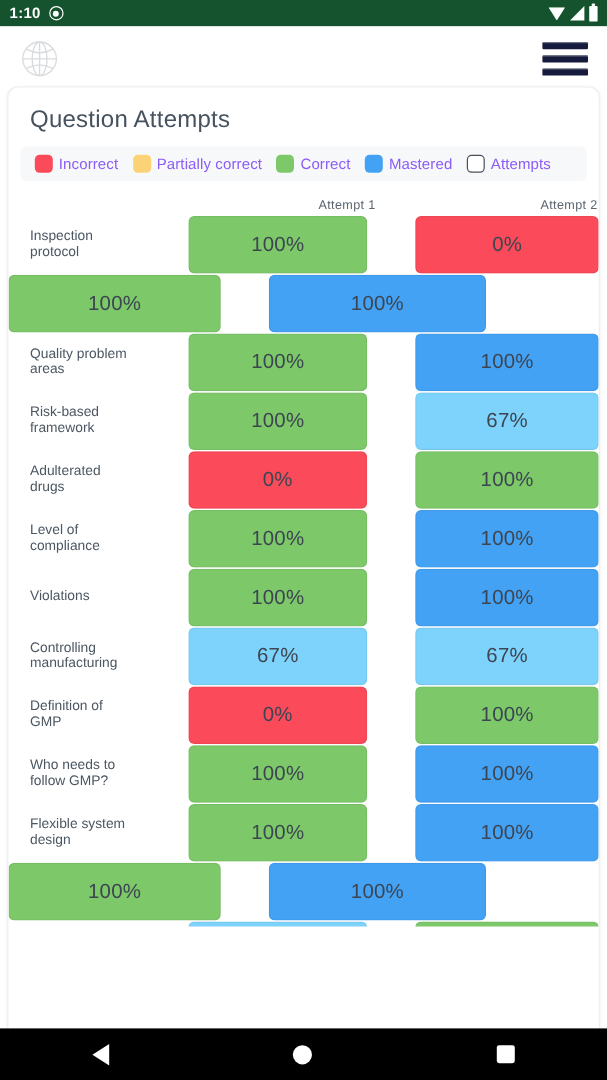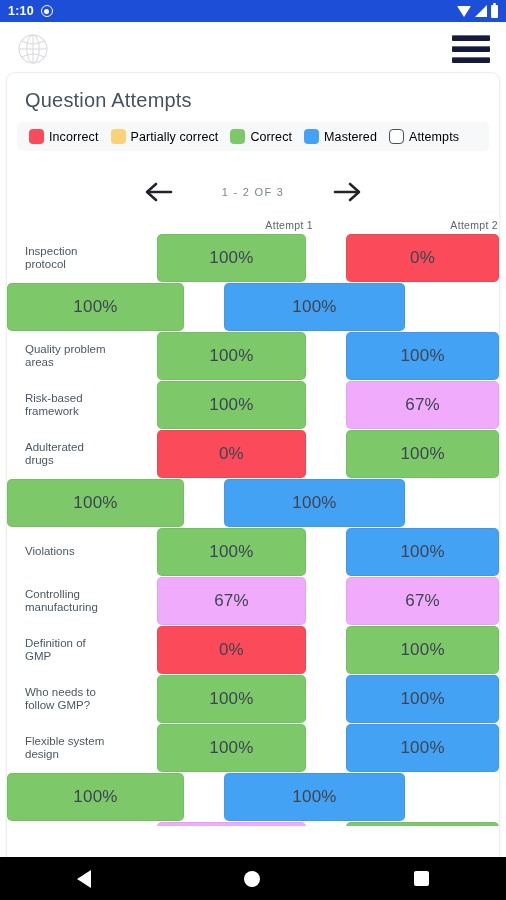--- a/index.html
+++ b/index.html
@@ -6,21 +6,21 @@
   html, body {
     width: 506px; height: 900px;
     background: #ffffff;
     font-family: "Liberation Sans", sans-serif;
     overflow: hidden;
   }
 
   
   #status-bar {
     height: 22px; width: 100%;
-    background: #1d4ed8;
+    background: #14532d;
     display: flex; align-items: center;
     padding: 0 8px;
     color: #ffffff;
   }
   #status-bar .clock {
     font-size: 12.5px; font-weight: bold;
     letter-spacing: .2px;
     font-family: "Liberation Sans", sans-serif;
   }
   #status-bar .left-icons { display: flex; align-items: center; gap: 7px; }
@@ -112,21 +112,21 @@
     padding: 0 4px;
     white-space: nowrap;
   }
   .legend-swatch {
     width: 15px; height: 15px; border-radius: 4px; flex: none;
   }
   .legend-swatch.outline {
     background: #ffffff; border: 1.7px solid #4a4f58;
   }
   .legend-label {
-    font-size: 12.5px; color: #000000; letter-spacing: .1px;
+    font-size: 12.5px; color: #8b5cf6; letter-spacing: .1px;
   }
 
   
   #pagination {
     display: flex; align-items: center; justify-content: center;
     gap: 46px;
     margin-top: 28px;
   }
   .page-arrow {
     width: 34px; height: 26px; cursor: pointer;
@@ -178,21 +178,21 @@
     color: #3c4551;
     letter-spacing: .2px;
     border: 1px solid rgba(0,0,0,.05);
   }
   .cell.c1 { width: 177px; }
   .cell.c2 { width: 181px; margin-left: 4px; }
 
   .st-correct   { background: #7dc96a; }
   .st-incorrect { background: #fb4a5a; }
   .st-mastered  { background: #44a2f5; }
-  .st-partial   { background: #f0abfc; }
+  .st-partial   { background: #7dd3fc; }
 
   
   #nav-bar {
     position: absolute; left: 0; bottom: 0;
     width: 506px; height: 43px;
     background: #000000;
     display: flex; align-items: center; justify-content: space-around;
   }
   .nav-back {
     width: 0; height: 0;
@@ -260,35 +260,20 @@
       <div class="legend-item">
         <span class="legend-swatch" style="background: rgb(68, 162, 245);"></span>
         <span class="legend-label">Mastered</span>
       </div>
       <div class="legend-item">
         <span class="legend-swatch outline"></span>
         <span class="legend-label">Attempts</span>
       </div>
     </div>
 
-  <div id="pagination">
-    <div class="page-arrow">
-      <svg viewBox="0 0 34 26" width="34" height="26" fill="none" stroke="#20252c" stroke-width="2.6" stroke-linecap="round" stroke-linejoin="round">
-        <line x1="29" y1="13" x2="6" y2="13"></line>
-        <polyline points="14,5 5,13 14,21"></polyline>
-      </svg>
-    </div>
-    <div id="page-range">1 - 2 OF 3</div>
-    <div class="page-arrow">
-      <svg viewBox="0 0 34 26" width="34" height="26" fill="none" stroke="#20252c" stroke-width="2.6" stroke-linecap="round" stroke-linejoin="round">
-        <line x1="5" y1="13" x2="28" y2="13"></line>
-        <polyline points="20,5 29,13 20,21"></polyline>
-      </svg>
-    </div>
-  </div>
 
   <div id="table-head">
     <div class="col-head c1">Attempt 1</div>
     <div class="col-head c2">Attempt 2</div>
   </div>
 
   <div id="table-body">
       <div class="table-row">
         <div class="row-label">Inspection protocol</div>
         <div class="cell c1 st-correct">100%</div>
@@ -307,20 +292,21 @@
         <div class="row-label">Risk-based framework</div>
         <div class="cell c1 st-correct">100%</div>
         <div class="cell c2 st-partial">67%</div>
       </div>
       <div class="table-row">
         <div class="row-label">Adulterated drugs</div>
         <div class="cell c1 st-incorrect">0%</div>
         <div class="cell c2 st-correct">100%</div>
       </div>
       <div class="table-row">
+        <div class="row-label">Level of compliance</div>
         <div class="cell c1 st-correct">100%</div>
         <div class="cell c2 st-mastered">100%</div>
       </div>
       <div class="table-row">
         <div class="row-label">Violations</div>
         <div class="cell c1 st-correct">100%</div>
         <div class="cell c2 st-mastered">100%</div>
       </div>
       <div class="table-row">
         <div class="row-label">Controlling manufacturing</div>

